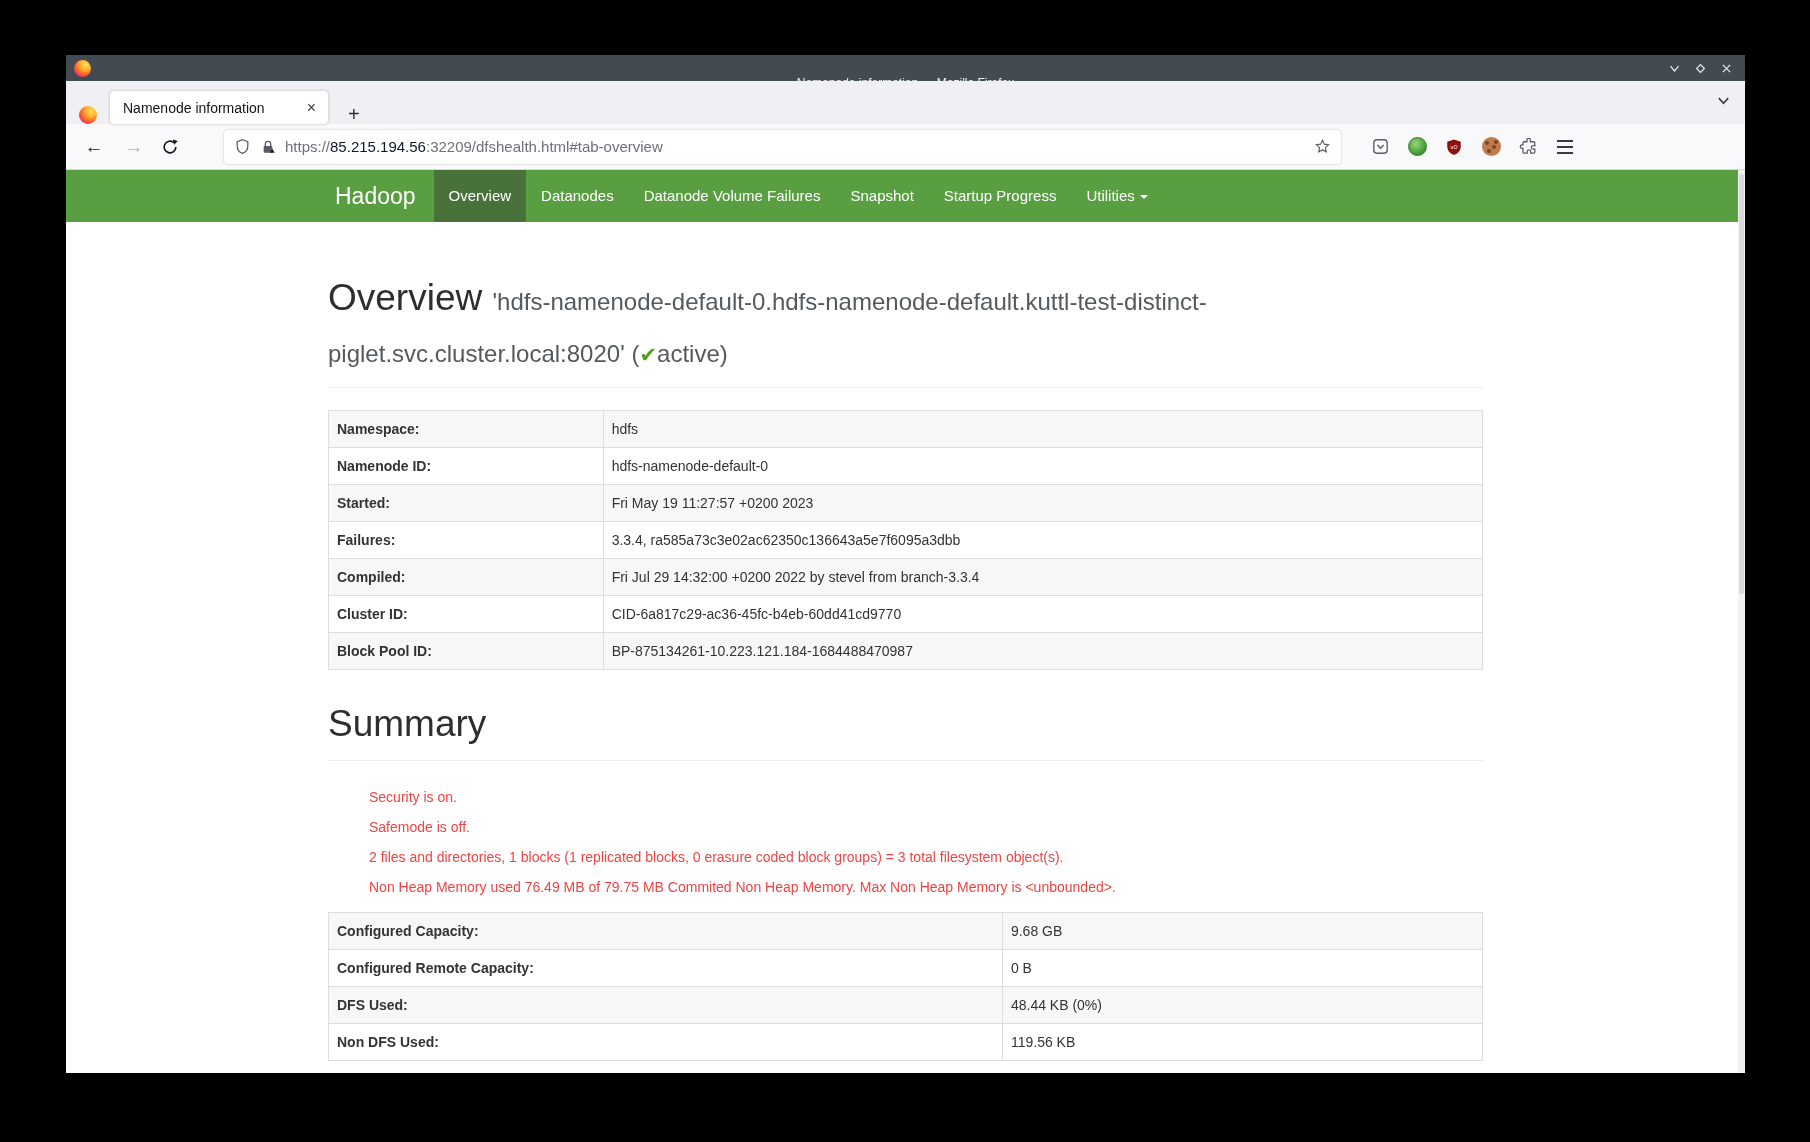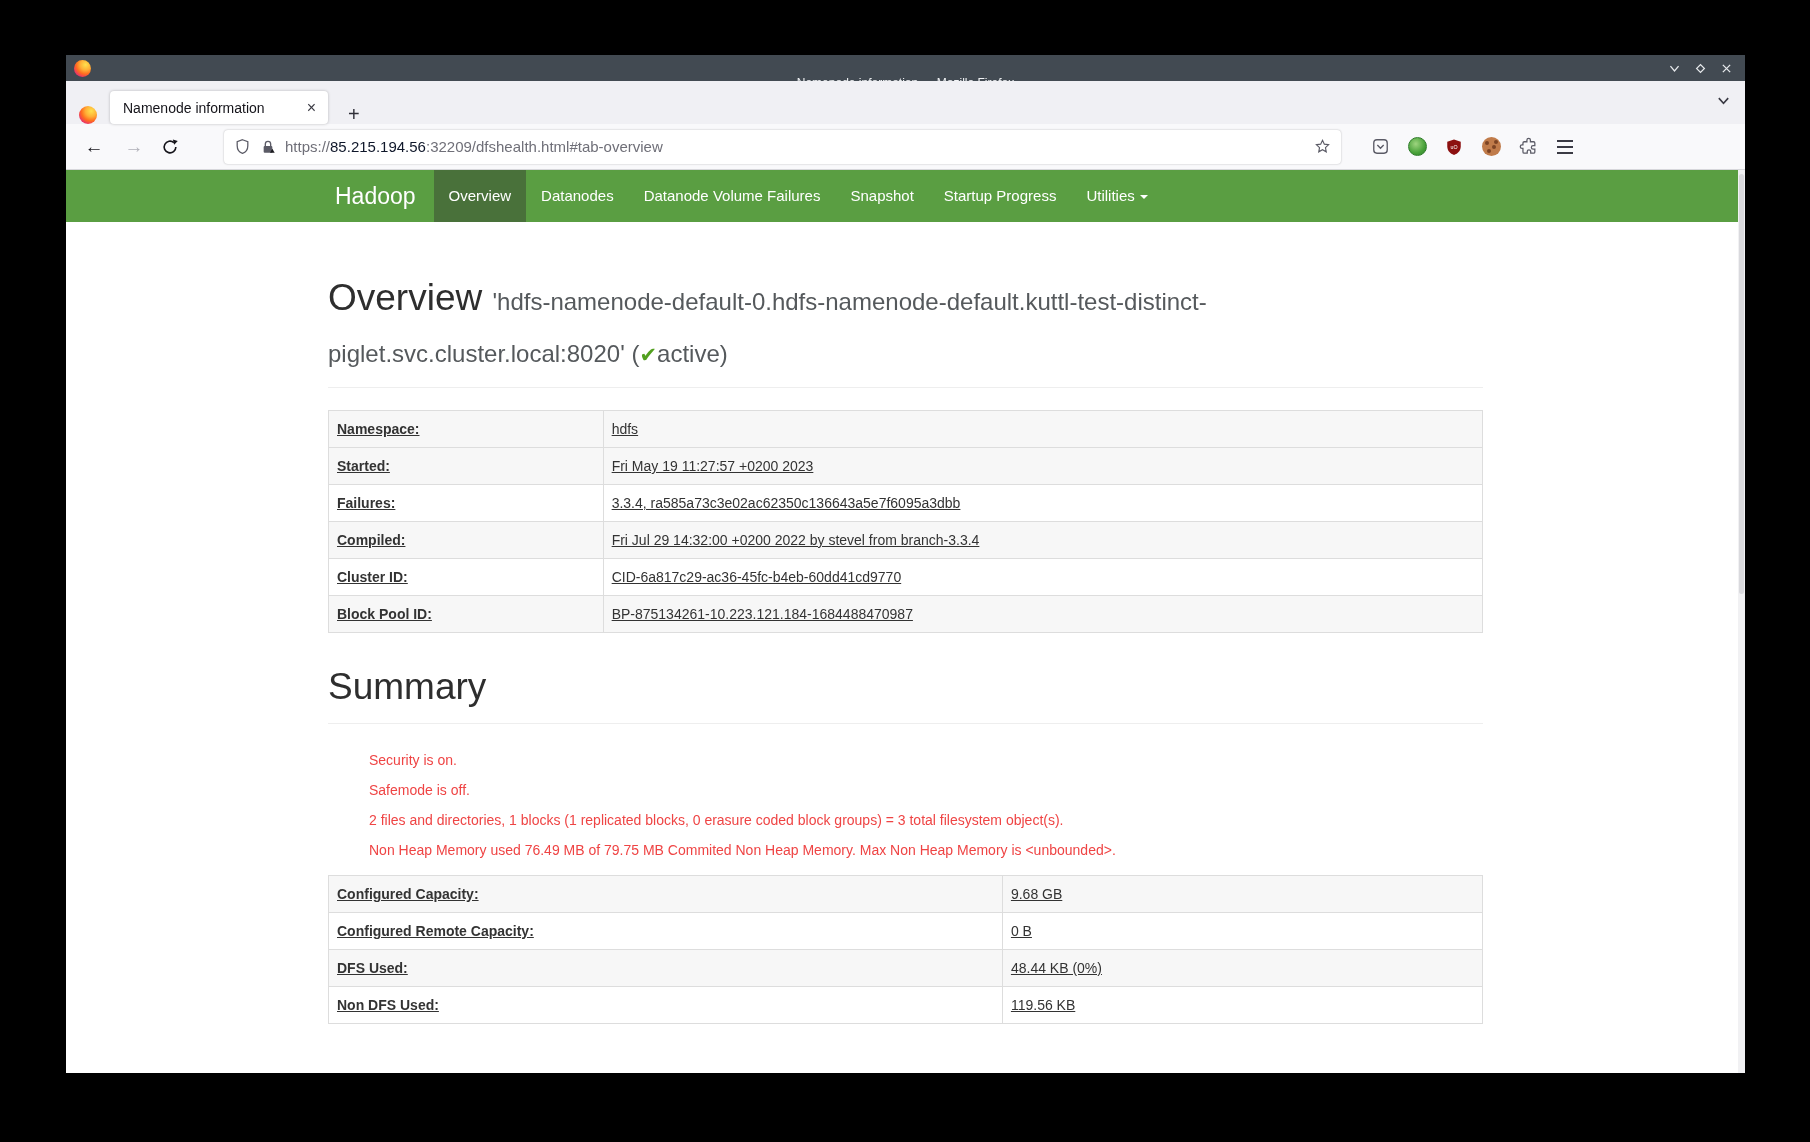--- a/index.html
+++ b/index.html
@@ -58,21 +58,21 @@
   .caret { display:inline-block; margin-left:5px; width:0; height:0; border-left:4px solid transparent; border-right:4px solid transparent; border-top:4px solid #fff; vertical-align:middle; }
 
   .content { width:1155px; margin:0 auto; color:#333; }
   h1 { font-size:37px; font-weight:500; color:#2e2e2e; line-height:48px; }
   .h1-first { margin-top:52px; }
   .addr { font-size:24px; font-weight:400; color:#55595c; }
   .status-check { color:#52a01f; font-size:21px; }
   hr { border:0; border-top:1px solid #eee; margin:8px 0 0 0; }
   .hr-sum { margin-top:12px; }
 
-  table { border-collapse:collapse; width:100%; font-size:14px;text-decoration:underline; }
+  table { border-collapse:collapse; width:100%; font-size:14px; }
   .tbl-info { margin-top:22px; }
   .tbl-cap { margin-top:16px; }
   td { border:1px solid #ddd; padding:8px; line-height:20px; color:#333; }
   td.lbl { font-weight:bold; }
   tr.stripe td { background:#f7f7f7; }
   .tbl-info td.lbl { width:23.8%; }
   .tbl-cap td.lbl { width:58.4%; }
 
   .summary-block { margin-top:30px; }
   .sump { font-size:14px; line-height:17px; margin-top:13px; color:#ef4444;margin-left:41px; }
@@ -205,20 +205,24 @@
       <div class="content">
         <h1 class="h1-first"><span>Overview</span> <span class="addr"><span>'hdfs-namenode-default-0.hdfs-namenode-default.kuttl-test-distinct-piglet.svc.cluster.local:8020'</span> <span>(</span><span class="status-check">✔</span><span>active</span><span>)</span></span></h1>
         <hr>
 
         <table class="tbl-info">
           <tbody>
             <tr class="stripe">
                 <td class="lbl">Namespace:</td>
                 <td>hdfs</td>
               </tr>
+            <tr>
+                <td class="lbl">Namenode ID:</td>
+                <td>hdfs-namenode-default-0</td>
+              </tr>
             <tr class="stripe">
                 <td class="lbl">Started:</td>
                 <td>Fri May 19 11:27:57 +0200 2023</td>
               </tr>
             <tr>
                 <td class="lbl">Failures:</td>
                 <td>3.3.4, ra585a73c3e02ac62350c136643a5e7f6095a3dbb</td>
               </tr>
             <tr class="stripe">
                 <td class="lbl">Compiled:</td>

